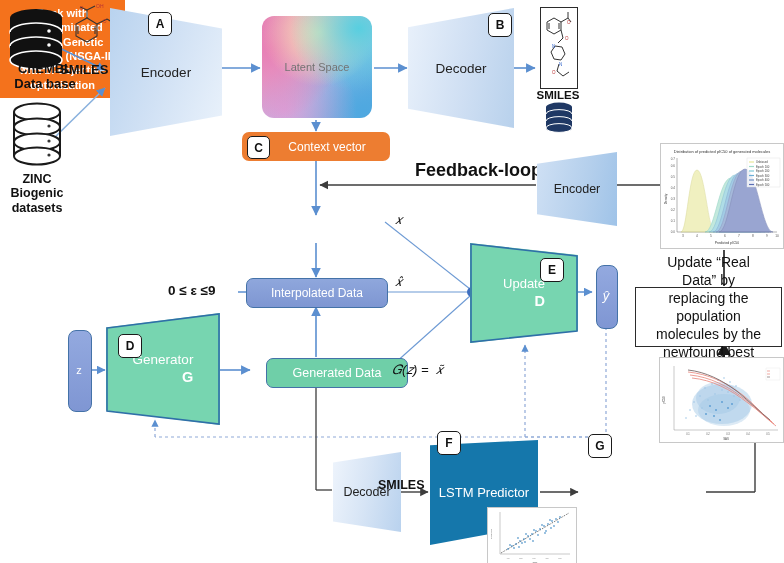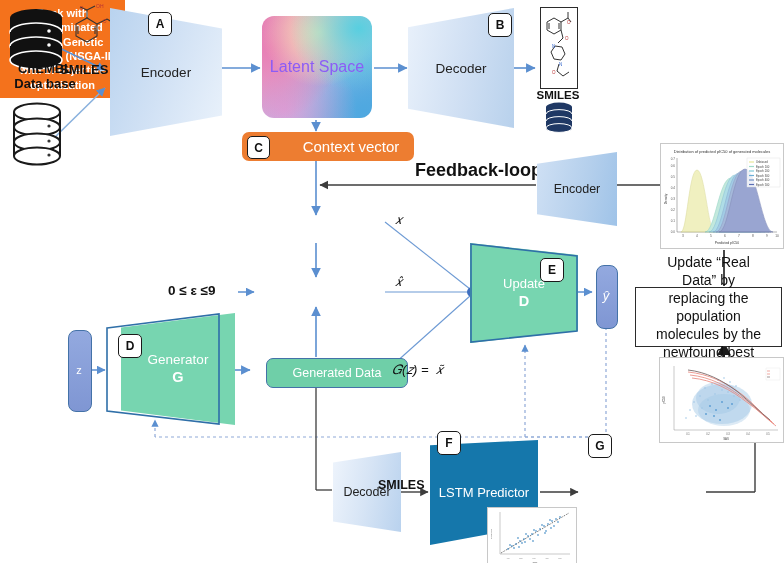--- a/index.html
+++ b/index.html
@@ -7,21 +7,21 @@
        font-family:"Liberation Sans",sans-serif;color:#111;}
   #stage{position:absolute;inset:0;width:784px;height:563px;}
   .abs{position:absolute;}
   svg{position:absolute;left:0;top:0;width:784px;height:563px;overflow:visible;}
   .txt{position:absolute;white-space:pre;line-height:1.15;}
   .ctr{display:flex;align-items:center;justify-content:center;text-align:center;}
 
   
   .shape{position:absolute;display:flex;align-items:center;justify-content:center;
          text-align:center;}
-  .shape span{position:relative;z-index:2;}
+  .shape span{position:relative;z-index:2;text-align:right;}
 
   .encA{background:linear-gradient(110deg,#b9d3ef 0%,#cfe0f4 45%,#eaf2fb 100%);
         clip-path:polygon(0% 0%,100% 16%,100% 84%,0% 100%);}
   .decB{background:linear-gradient(100deg,#e9f1fb 0%,#cfdff3 55%,#b8d1ec 100%);
         clip-path:polygon(0% 16%,100% 0%,100% 100%,0% 84%);}
   .encFB{background:linear-gradient(100deg,#cfe0f4 0%,#b4cfec 60%,#9fc3e8 100%);
          clip-path:polygon(0% 16%,100% 0%,100% 100%,0% 84%);}
   .decSm{background:linear-gradient(100deg,#eef4fc 0%,#d6e4f5 50%,#b9d2ee 100%);
          clip-path:polygon(0% 13%,100% 0%,100% 100%,0% 87%);}
   .gen{background:#77d5b0;clip-path:polygon(0% 13%,100% 0%,100% 100%,0% 87%);}
@@ -154,20 +154,25 @@
       <path d="M4,10 L4,54" stroke="#1a1a1a" stroke-width="2" fill="none"></path>
       <path d="M50,10 L50,54" stroke="#1a1a1a" stroke-width="2" fill="none"></path>
       <ellipse cx="27" cy="25" rx="23" ry="8.5" fill="#fff" stroke="#1a1a1a" stroke-width="2"></ellipse>
       <ellipse cx="27" cy="40" rx="23" ry="8.5" fill="#fff" stroke="#1a1a1a" stroke-width="2"></ellipse>
       <ellipse cx="27" cy="54" rx="23" ry="8.5" fill="#fff" stroke="#1a1a1a" stroke-width="2"></ellipse>
       <circle cx="39" cy="24" r="1.6" fill="#333"></circle>
         <circle cx="39" cy="39" r="1.6" fill="#333"></circle>
       <circle cx="39" cy="53" r="1.6" fill="#333"></circle>
     </svg>
   </div>
+  <div class="txt ctr" style="left:0px;top:172px;width:74px;font-size:12.5px;font-weight:700;flex-direction:column;">
+    <span style="white-space:pre-line;">ZINC
+Biogenic
+datasets</span>
+  </div>
 
   <div class="abs" style="left:62px;top:4px;width:66px;height:48px;">
     <svg viewBox="0 0 66 48" style="position:absolute;width:66px;height:48px;">
       <g stroke="#333" stroke-width="1.1" fill="none">
         <path d="M14,20 L14,32 L25,38 L35,32 L35,20 L25,14 Z"></path>
         <path d="M16,22 L16,30 M33,22 L33,30"></path>
         <path d="M25,14 L25,6 M25,6 L33,2 M25,6 L18,3"></path>
         <path d="M35,20 L45,15 M45,15 L53,20 M53,20 L53,12 M53,20 L61,25"></path>
       </g>
       <text x="34" y="4" font-size="5" fill="#b33">OH</text>
@@ -177,21 +182,21 @@
     </svg>
   </div>
   <div class="txt" style="left:60px;top:63px;font-size:13px;font-weight:700;">SMILES</div>
 
   <div class="shape encA" style="left:110px;top:8px;width:112px;height:128px;font-size:13.5px;color:#222;">
     <span>Encoder</span>
   </div>
   <div class="tag" style="left:148px;top:12px;width:22px;height:22px;">A</div>
 
   <div class="latent" style="left:262px;top:16px;width:110px;height:102px;"></div>
-  <div class="txt ctr" style="left:262px;top:58px;width:110px;height:18px;font-size:16px;color:#8b5cf6;">Latent Space</div>
+  <div class="txt ctr" style="left:262px;top:58px;width:110px;height:18px;font-size:11px;color:#737373;">Latent Space</div>
 
   <div class="shape decB" style="left:408px;top:8px;width:106px;height:120px;font-size:13.5px;color:#222;">
     <span>Decoder</span>
   </div>
   <div class="tag" style="left:488px;top:13px;width:22px;height:22px;">B</div>
 
   <div class="molbox" style="left:540px;top:7px;width:36px;height:80px;">
     <svg viewBox="0 0 36 80" style="position:absolute;width:36px;height:80px;">
       <g stroke="#333" stroke-width="1" fill="none">
         <path d="M6,14 L6,22 L13,26 L20,22 L20,14 L13,10 Z"></path>
@@ -214,21 +219,21 @@
       <ellipse cx="15" cy="5" rx="13" ry="4.4" fill="#1f3864"></ellipse>
       <rect x="2" y="5" width="26" height="7" fill="#1f3864"></rect>
       <ellipse cx="15" cy="12" rx="13" ry="4.4" fill="#1f3864" stroke="#fff" stroke-width="1"></ellipse>
       <rect x="2" y="12" width="26" height="7" fill="#1f3864"></rect>
       <ellipse cx="15" cy="19" rx="13" ry="4.4" fill="#1f3864" stroke="#fff" stroke-width="1"></ellipse>
       <rect x="2" y="19" width="26" height="7" fill="#1f3864"></rect>
       <ellipse cx="15" cy="26" rx="13" ry="4.4" fill="#1f3864" stroke="#fff" stroke-width="1"></ellipse>
     </svg>
   </div>
 
-  <div class="rrect orange" style="left:242px;top:132px;width:148px;height:29px;font-size:15px;padding-left:24px;">
+  <div class="rrect orange" style="left:242px;top:132px;width:148px;height:29px;font-size:12px;">
     <span style="margin-left:22px;">Context vector</span>
   </div>
   <div class="tag" style="left:247px;top:136px;width:21px;height:21px;">C</div>
 
   <div class="txt" style="left:415px;top:160px;font-size:18px;font-weight:700;">Feedback-loop</div>
   <div class="shape encFB" style="left:537px;top:152px;width:80px;height:74px;font-size:12.5px;color:#222;">
     <span>Encoder</span>
   </div>
 
   <div class="plotbox" style="left:660px;top:143px;width:122px;height:104px;">
@@ -286,34 +291,37 @@
             <text x="95" y="23.5">Epoch 100</text>
           <text x="95" y="28">Epoch 200</text>
             <text x="95" y="32.5">Epoch 300</text>
           <text x="95" y="37">Epoch 400</text>
             <text x="95" y="41.5">Epoch 500</text>
         </g>
       </g>
     </svg>
   </div>
 
+  <div class="rrect blue" style="left:246px;top:278px;width:140px;height:28px;font-size:12px;">
+    <span>Interpolated Data</span>
+  </div>
   <div class="rrect green" style="left:246px;top:358px;width:140px;height:28px;font-size:12.5px;margin-left:20px;">
     <span>Generated Data</span>
   </div>
 
   <div class="txt" style="left:168px;top:283px;font-size:13.5px;font-weight:700;">0 ≤ ε ≤9</div>
   <div class="txt" style="left:395px;top:213px;font-size:13px;font-style:italic;">𝑥</div>
   <div class="txt" style="left:395px;top:275px;font-size:13px;font-style:italic;">𝑥̂</div>
   <div class="txt" style="left:392px;top:363px;font-size:13px;font-style:italic;">𝐺(𝑧) =  𝑥̃</div>
 
   <div class="abs" style="left:68px;top:330px;width:22px;height:80px;border-radius:8px;
        background:linear-gradient(180deg,#93a9df 0%,#7f96d3 100%);border:1.3px solid #4472a8;"></div>
   <div class="txt ctr" style="left:68px;top:362px;width:22px;height:16px;font-size:11px;color:#fff;">z</div>
 
-  <div class="shape gen" style="left:121px;top:313px;width:114px;height:112px;color:#fff;">
+  <div class="shape gen" style="left:106px;top:313px;width:114px;height:112px;color:#fff;">
     <span style="display:flex;flex-direction:column;line-height:1.25;">
       <span style="font-size:13.5px;">Generator</span>
       <span style="font-size:14.5px;font-weight:700;">G</span>
     </span>
   </div>
   <svg style="position:absolute;left:106px;top:313px;width:114px;height:112px;">
     <polygon points="1,15 113,1 113,111 1,98" fill="none" stroke="#2f6fa8" stroke-width="1.6"></polygon>
   </svg>
   <div class="tag" style="left:118px;top:334px;width:22px;height:22px;">D</div>
 

